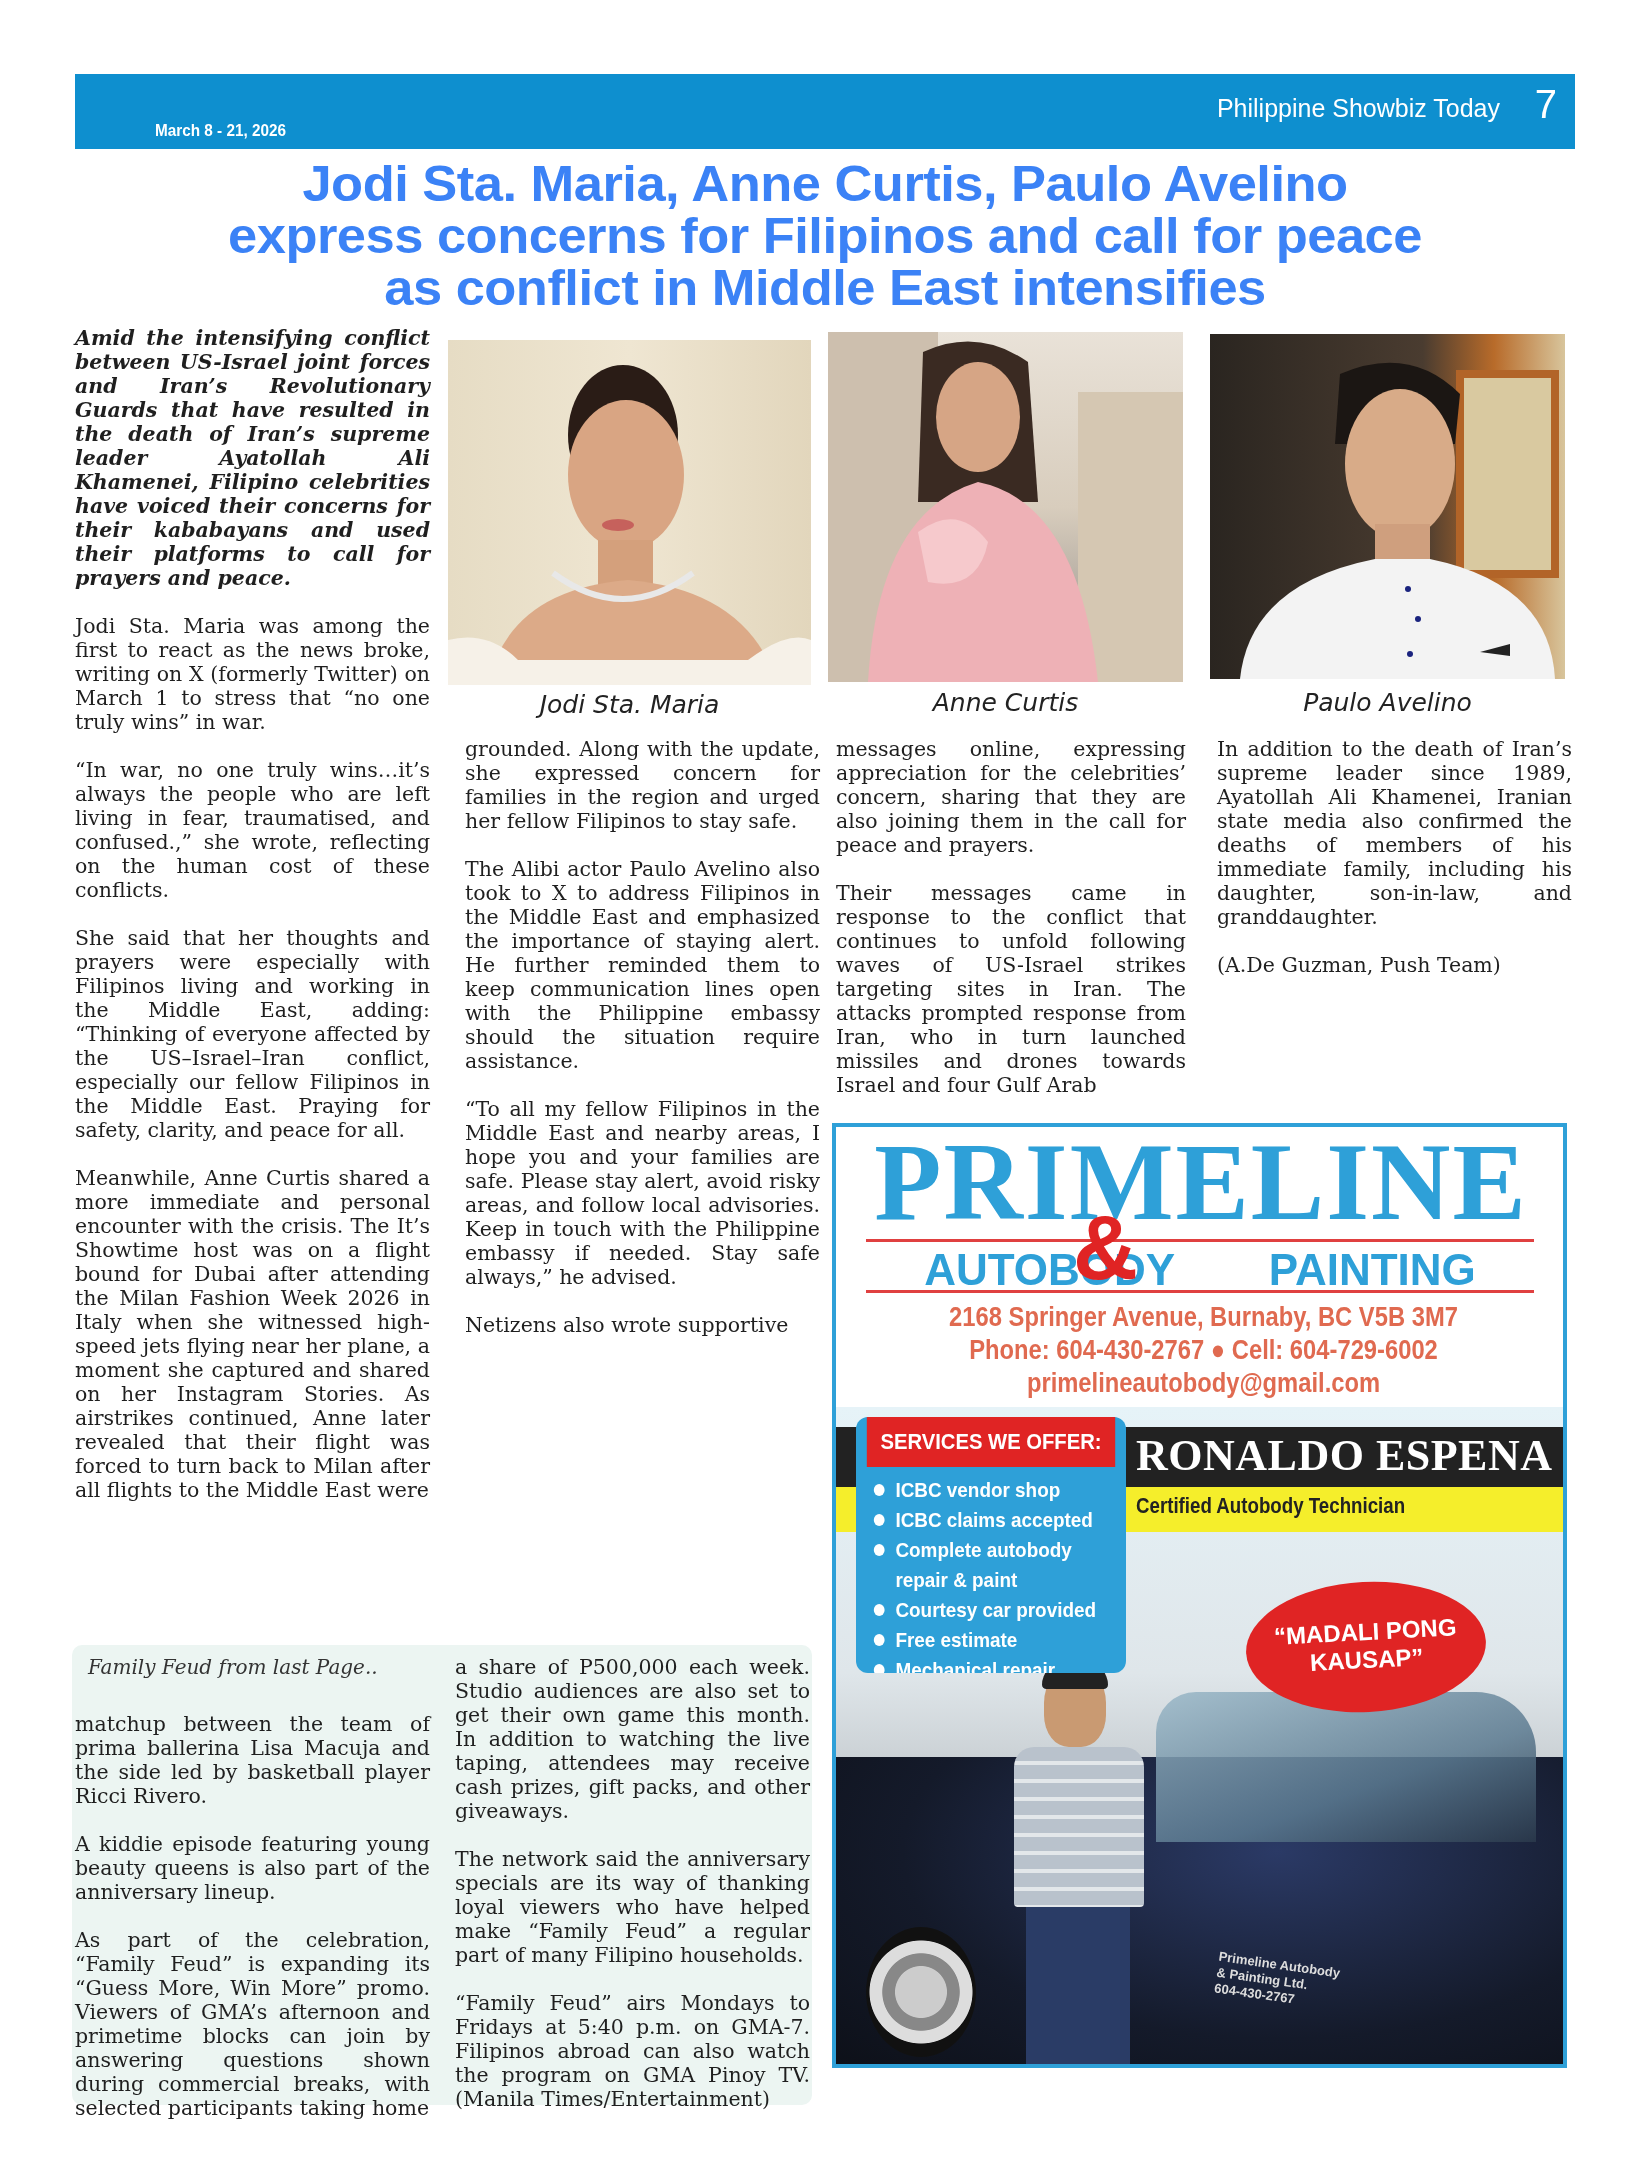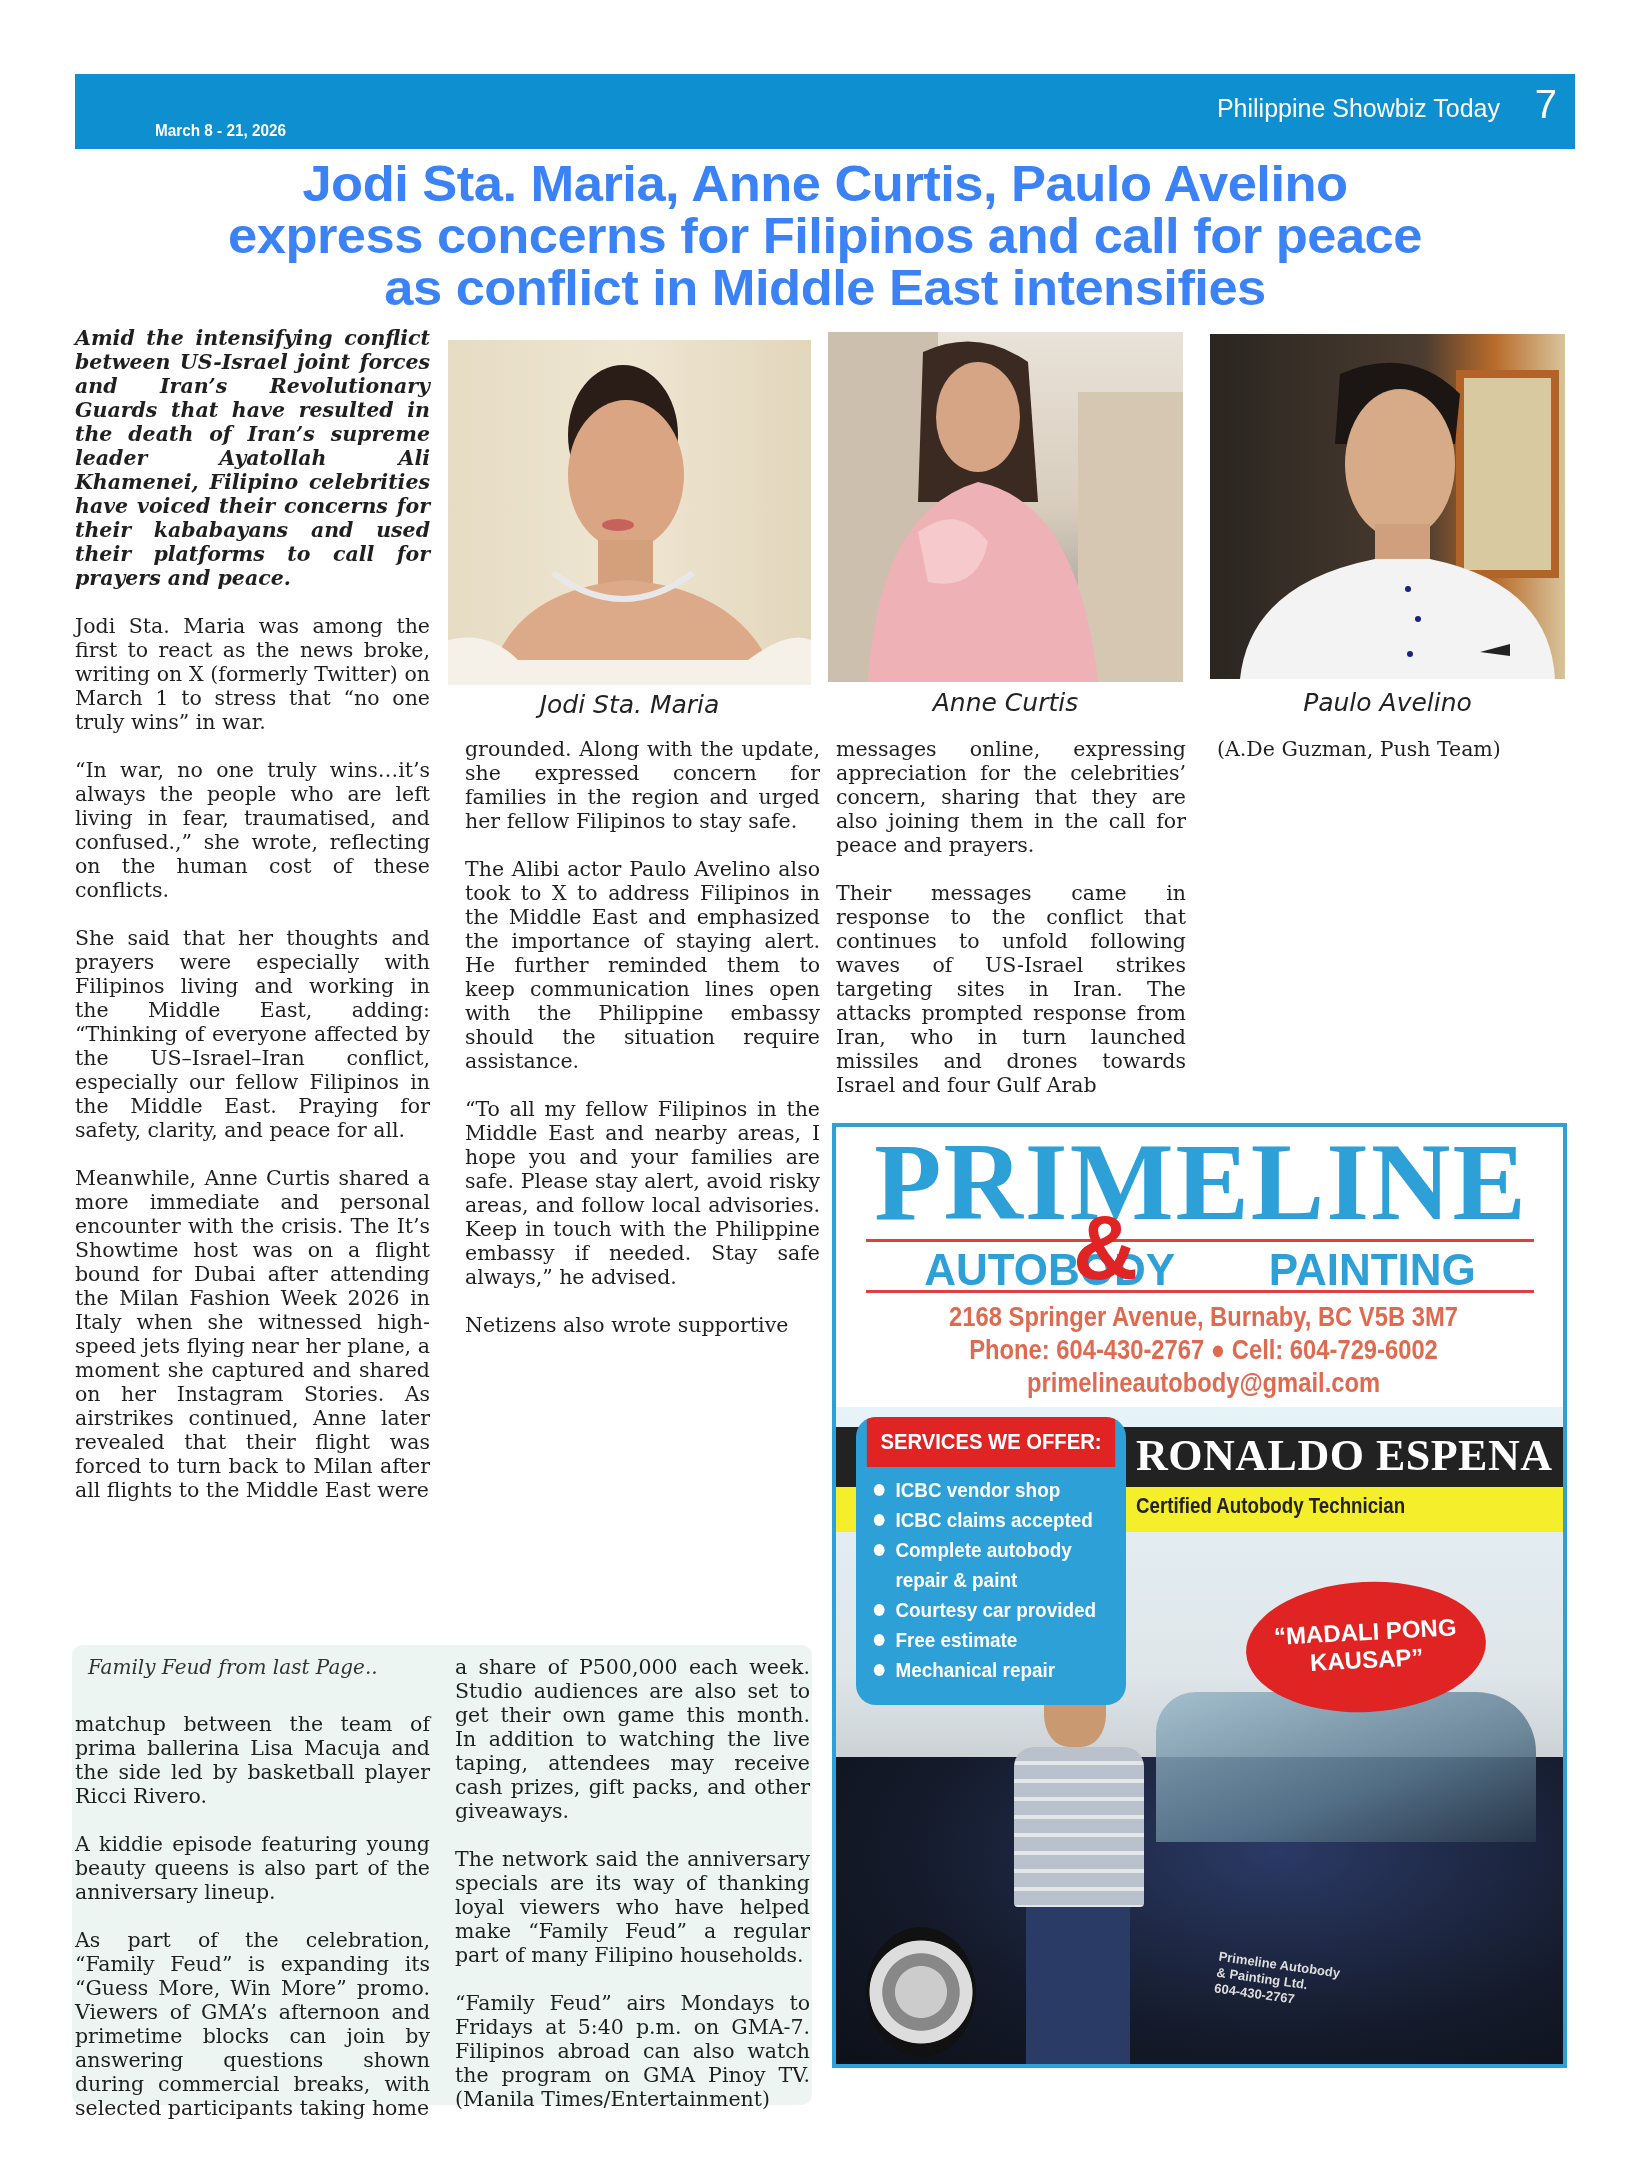--- a/index.html
+++ b/index.html
@@ -29,21 +29,21 @@
   .ad-brand { position: absolute; left: 20px; top: 0px; width: 690px; text-align: center; font-family: "Liberation Serif", serif; font-weight: bold; font-size: 110px; color: #2ea0d8; letter-spacing: 2px; line-height: 110px; }
   .ad-rule { position: absolute; left: 30px; width: 668px; height: 3px; background: #e04040; }
   .ad-sub { position: absolute; left: 30px; top: 118px; width: 668px; text-align: center; font-family: "Liberation Sans", sans-serif; font-weight: bold; font-size: 44px; color: #2ea0d8; }
   .ad-amp { position: absolute; left: 237px; top: 70px; font-family: "Liberation Sans", sans-serif; font-weight: bold; font-size: 90px; color: #e02424; }
   .ad-contact { position: absolute; left: 0; width: 735px; text-align: center; font-family: "Liberation Sans", sans-serif; font-weight: bold; font-size: 27px; color: #e06a50; transform: scaleX(0.88); }
   .ad-lower { position: absolute; left: 0; top: 280px; width: 735px; height: 665px; background: linear-gradient(180deg, #e6f3f8 0%, #dfe6ea 40%, #c8ced2 55%, #3a4250 70%, #1d2330 100%); }
   .ad-blackbar { position: absolute; left: 0; top: 300px; width: 735px; height: 60px; background: #222; }
   .ad-yellowbar { position: absolute; left: 0; top: 360px; width: 735px; height: 45px; background: #f5ee2b; }
   .ad-name { position: absolute; left: 300px; top: 303px; font-family: "Liberation Serif", serif; font-weight: bold; font-size: 44px; color: #fff; letter-spacing: 0.5px; }
   .ad-cert { position: absolute; left: 300px; top: 366px; font-family: "Liberation Sans", sans-serif; font-weight: bold; font-size: 22px; color: #222; transform: scaleX(0.85); transform-origin: left; }
-  .services { position: absolute; left: 20px; top: 290px; width: 270px; height: 288px; background: #2ea0d8; border-radius: 20px; overflow: hidden; }
+  .services { position: absolute; left: 20px; top: 290px; width: 270px; height: 256px; background: #2ea0d8; border-radius: 12px; overflow: hidden; }
   .services-head { height: 50px; background: #e02424; color: #fff; font-family: "Liberation Sans", sans-serif; font-weight: bold; font-size: 22px; line-height: 50px; text-align: center; transform: scaleX(0.92); }
   .services ul { list-style: none; padding: 8px 0 0 16px; }
   .services li { position: relative; padding-left: 26px; color: #fff; font-family: "Liberation Sans", sans-serif; font-weight: bold; font-size: 21px; line-height: 30px; transform: scaleX(0.9); transform-origin: left; }
   .services li::before { content: ""; position: absolute; left: 2px; top: 9px; width: 12px; height: 12px; border-radius: 50%; background: #fff; }
   .bubble { position: absolute; left: 410px; top: 455px; width: 240px; height: 130px; background: #e02424; border-radius: 50%; color: #fff; font-family: "Liberation Sans", sans-serif; font-weight: bold; font-size: 24px; line-height: 28px; text-align: center; padding-top: 36px; transform: rotate(-3deg); }
   .car { position: absolute; left: 0; top: 630px; width: 735px; height: 315px; background: radial-gradient(ellipse at 60% 30%, #2b3a66 0%, #141a2a 60%, #0d1018 100%); }
   .car-window { position: absolute; left: 320px; top: 565px; width: 380px; height: 150px; background: linear-gradient(160deg, #9ab8c8 0%, #5b7a90 60%, #2b3a4c 100%); border-radius: 40px 60px 0 0; opacity: 0.85; }
   .person { position: absolute; left: 168px; top: 540px; width: 150px; height: 400px; }
   .person-head { position: absolute; left: 40px; top: 0; width: 62px; height: 80px; background: #c99a72; border-radius: 45% 45% 40% 40%; }
   .person-hair { position: absolute; left: 38px; top: -4px; width: 66px; height: 26px; background: #222; border-radius: 30px 30px 6px 6px; }
@@ -121,20 +121,21 @@
     <path d="M30 345 Q40 250 165 225 L220 225 Q340 250 345 345 Z" fill="#f3f3f3"></path>
     <circle cx="198" cy="255" r="3" fill="#1a237e"></circle>
       <circle cx="208" cy="285" r="3" fill="#1a237e"></circle>
     <circle cx="200" cy="320" r="3" fill="#1a237e"></circle>
     <path d="M270 318 L300 310 L300 322 Z" fill="#222"></path>
   </svg>
 </div>
 <div class="caption" style="left:1210px; top:688px; width:355px;">Paulo Avelino</div>
 
 <div class="col" style="left:1217px; top:737px; width:355px;">
+  <p>In addition to the death of Iran’s supreme leader since 1989, Ayatollah Ali Khamenei, Iranian state media also confirmed the deaths of members of his immediate family, including his daughter, son-in-law, and granddaughter.</p>
   <p>(A.De Guzman, Push Team)</p>
 </div>
 
 <div class="feud-box"></div>
 <div class="feud-title">Family Feud from last Page..</div>
 <div class="col" style="left:75px; top:1712px; width:355px;">
   <p>matchup between the team of prima ballerina Lisa Macuja and the side led by basketball player Ricci Rivero.</p>
   <p>A kiddie episode featuring young beauty queens is also part of the anniversary lineup.</p>
   <p>As part of the celebration, “Family Feud” is expanding its “Guess More, Win More” promo. Viewers of GMA’s afternoon and primetime blocks can join by answering questions shown during commercial breaks, with selected participants taking home</p>
 </div>

